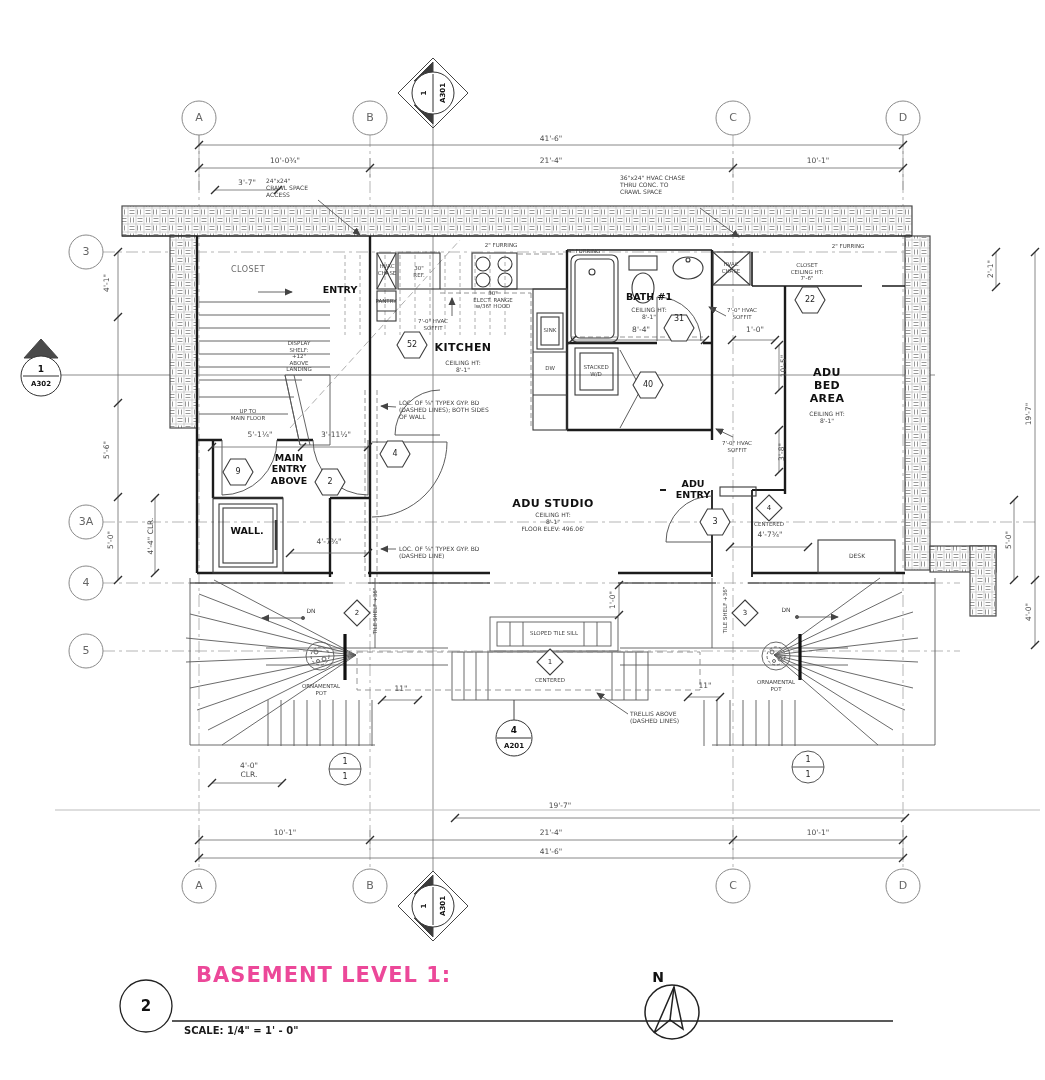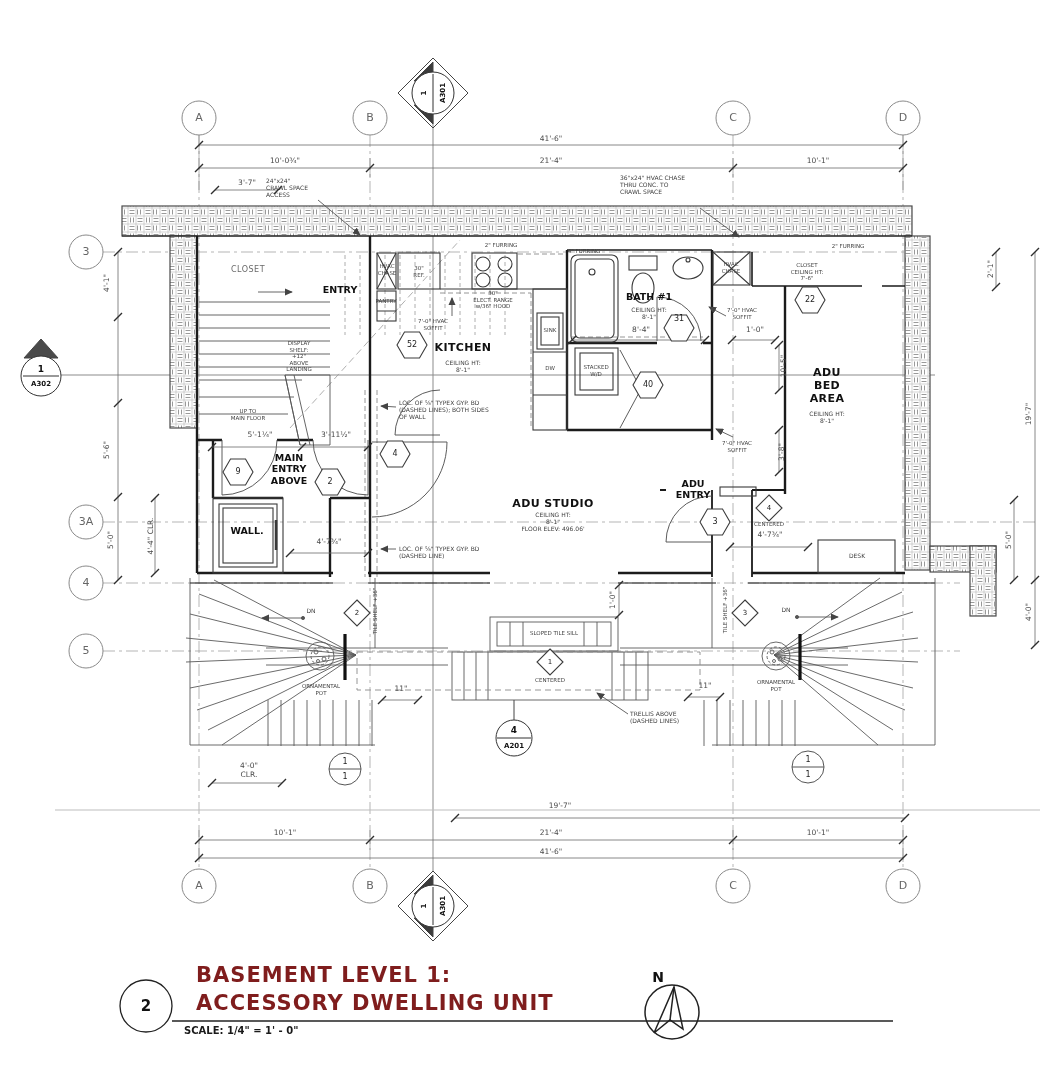--- a/index.html
+++ b/index.html
@@ -16,21 +16,21 @@
   .t.dim.ml{white-space:pre-line;}
   .t.room{font-size:11px;font-weight:bold;color:#101010;letter-spacing:.4px;}
   .t.room2{font-size:9.5px;font-weight:bold;color:#101010;}
   .t.gray{color:#6a6a6a;font-size:8px;letter-spacing:.5px;}
   .t.sub{font-size:6px;color:#3e3e3e;}
   .t.bub{font-size:11px;color:#666;}
   .t.mk{font-size:7px;font-weight:bold;color:#111;}
   .t.mkb{font-size:9px;font-weight:bold;color:#111;}
   .t.key{font-size:8px;color:#222;}
   .t.keyd{font-size:7px;color:#222;}
-  .t.title1{font-size:21px;font-weight:bold;color:#7f1d1d;letter-spacing:1px;white-space:nowrap;}
+  .t.title1{font-size:21px;font-weight:bold;color:#ec4899;letter-spacing:1px;white-space:nowrap;}
   .t.scale{font-size:10px;font-weight:bold;color:#1a1a1a;white-space:nowrap;}
   .t.north{font-size:14px;font-weight:bold;color:#111;}
   .t.tnum{font-size:15px;font-weight:bold;color:#111;}
 </style>
 </head>
 <body>
 
 <div class="sheet">
 
 <svg width="1045" height="1080" viewBox="0 0 1045 1080">
@@ -446,17 +446,16 @@
 <span class="t key" style="left:679px;top:319px">31</span>
 <span class="t key" style="left:810px;top:300px">22</span>
 <span class="t key" style="left:715px;top:522px">3</span>
 <span class="t keyd" style="left:357px;top:613px">2</span>
 <span class="t keyd" style="left:745px;top:613px">3</span>
 <span class="t keyd" style="left:769px;top:508px">4</span>
 <span class="t keyd" style="left:550px;top:662px">1</span>
 
 <span class="t tnum" style="left:146px;top:1006px">2</span>
 <span class="t title1 l" style="left:196px;top:976px">BASEMENT LEVEL 1:</span>
-<span class="t title1 l" style="left:196px;top:1004px">ACCESSORY  DWELLING  UNIT</span>
 <span class="t scale l" style="left:184px;top:1031px">SCALE: 1/4" = 1' - 0"</span>
 <span class="t north" style="left:658px;top:977px">N</span>
 
 </div>
 
 </body></html>

